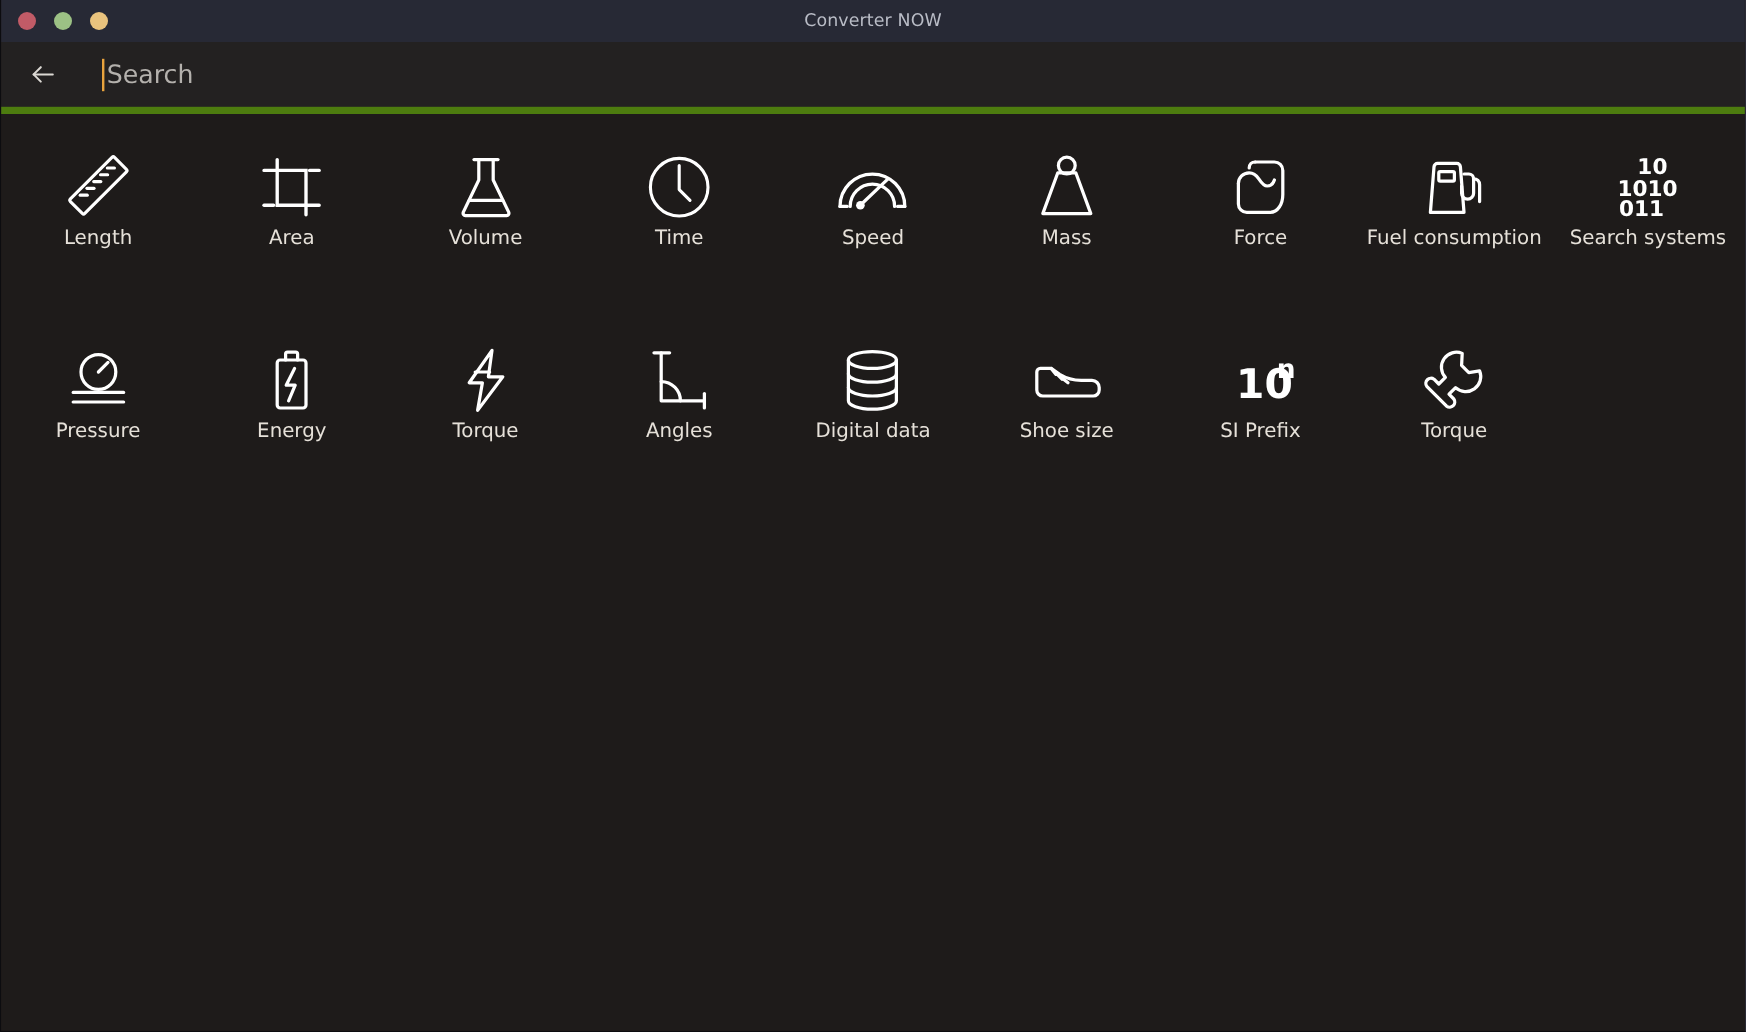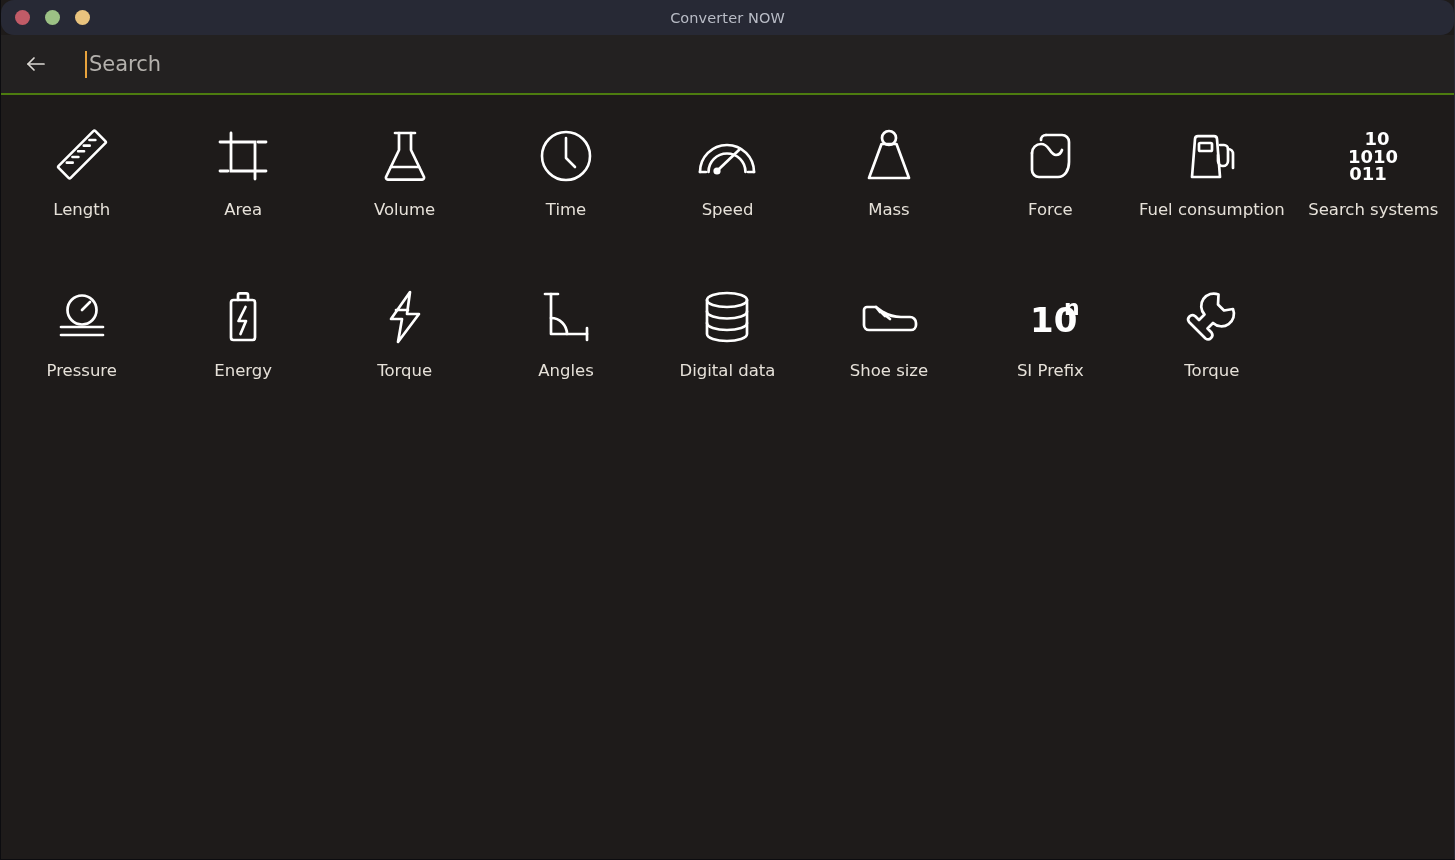--- a/index.html
+++ b/index.html
@@ -26,21 +26,20 @@
 
   
   #titlebar {
     position: relative;
     height: 35px;
     flex: 0 0 35px;
     background: #272935;
     display: flex;
     align-items: center;
     padding-left: 14px;
-    border-radius: 13px;
   }
   .traffic-lights {
     display: flex;
     gap: 15px;
     align-items: center;
   }
   .tl {
     width: 15px;
     height: 15px;
     border-radius: 50%;
@@ -61,21 +60,21 @@
   }
 
   
   #appbar {
     height: 60px;
     flex: 0 0 60px;
     background: #232121;
     display: flex;
     align-items: center;
     padding: 0 14px;
-    border-bottom: 2px solid #4d7c0f;
+    border-bottom: 6px solid #4d7c0f;
   }
   #back-button {
     width: 42px;
     height: 42px;
     display: flex;
     align-items: center;
     justify-content: center;
     flex: 0 0 42px;
     border-radius: 50%;
   }
@@ -133,21 +132,20 @@
   }
   .tile-icon {
     height: 66px;
     width: 78px;
     display: flex;
     align-items: center;
     justify-content: center;
   }
   .tile-icon svg { display: block; }
   .tile-label {
-    margin-top: 12px;
     font-size: 16.5px;
     color: #e6e1d9;
     text-align: center;
     line-height: 1.1;
     white-space: nowrap;
   }
   .glyph-text {
     font-family: "DejaVu Sans", "Liberation Sans", sans-serif;
     font-weight: bold;
     fill: #ffffff;

